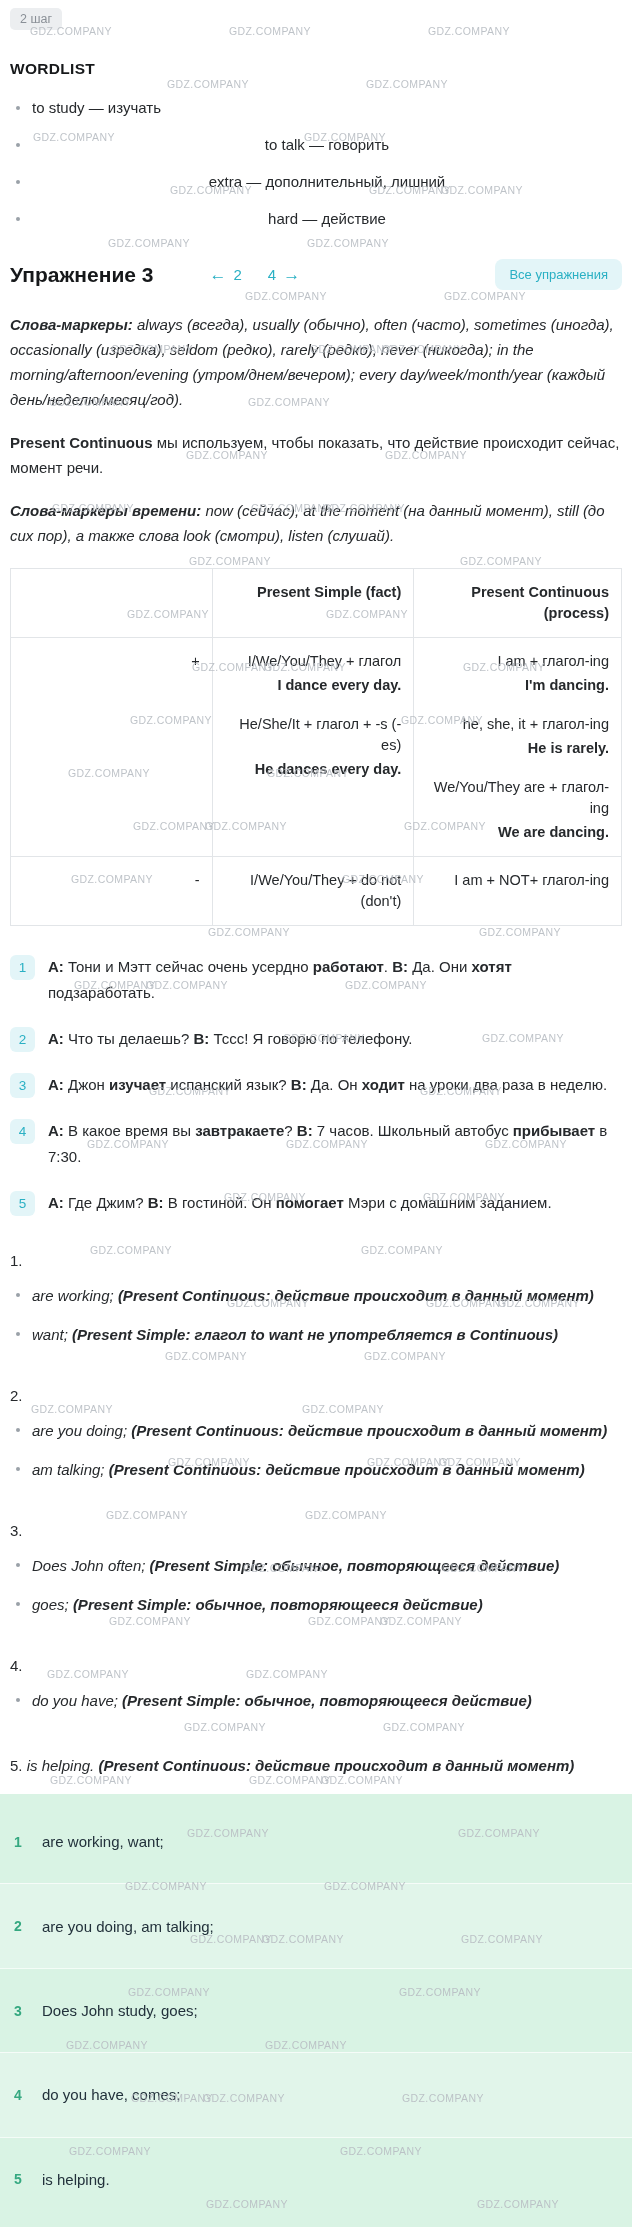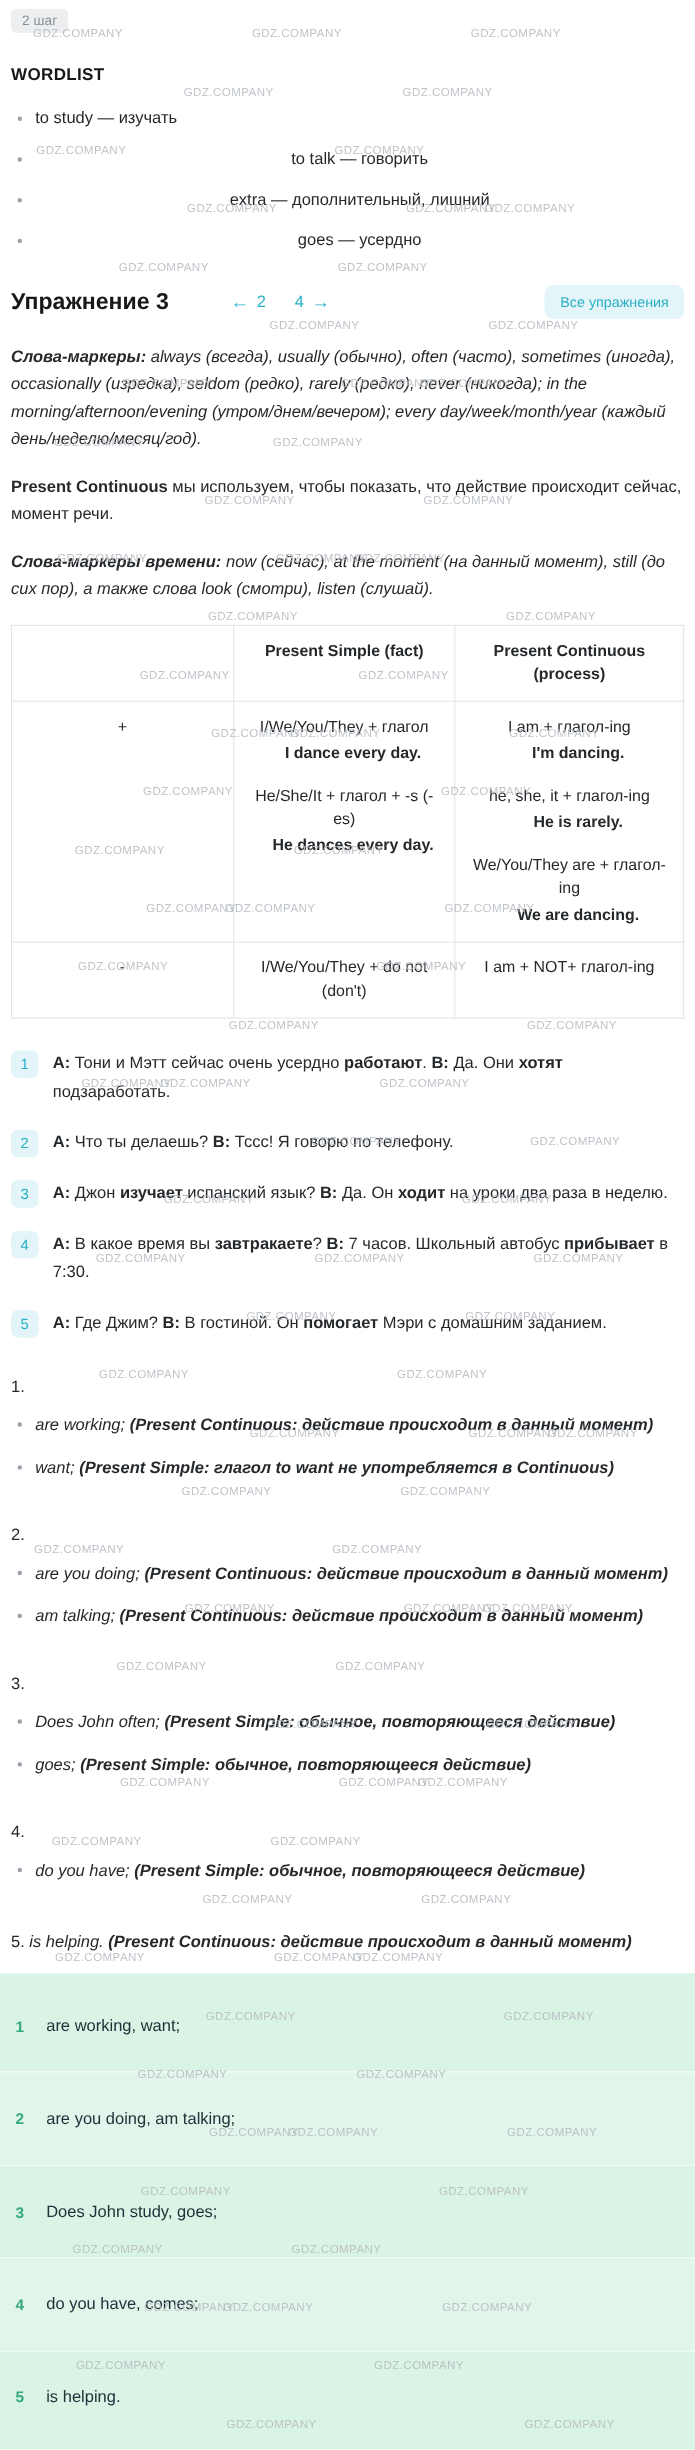--- a/index.html
+++ b/index.html
@@ -30,21 +30,21 @@
   .nav-num { color: var(--accent, #2ab0c4); font-size: 15px; }
   .all-ex { margin-left: auto; border: none; background: var(--accent_bg, #e3f5f8); color: var(--accent, #2ab0c4); font-size: 13px; padding: 8px 14px; border-radius: 8px; font-family: inherit; cursor: pointer; }
 
   .para { margin-top: 18px; line-height: 25px; }
   .para.first { margin-top: 22px; }
   .i { font-style: italic; }
   .b { font-weight: bold; text-align: center; }
   .bi { font-weight: bold; font-style: italic; }
 
   .grammar-table { width: 100%; border-collapse: collapse; margin-top: 20px; table-layout: fixed; }
-  .grammar-table th, .grammar-table td { border: 1px solid #e2e5e8; vertical-align: top; text-align: center; padding: 13px 12px; }
+  .grammar-table th, .grammar-table td { border: 1px solid #e2e5e8; vertical-align: top; text-align: right; padding: 13px 12px; }
   .grammar-table th { font-weight: bold; font-size: 14.5px; line-height: 21px; }
   .grammar-table td { font-size: 14.5px; line-height: 21px; }
   .sign-cell { font-size: 16px; color: #26292c; }
   .tbl-block + .tbl-block { margin-top: 18px; }
   .tbl-example { font-weight: bold; margin-top: 3px; margin-left: 16px; }
 
   .sentences { margin-top: 28px; }
   .sentence { display: flex; align-items: flex-start; }
   .sentence + .sentence { margin-top: 20px; }
   .num-badge { flex: 0 0 auto; width: 25px; height: 25px; border-radius: 6px; background: var(--accent_bg, #e3f5f8); color: var(--accent, #2ab0c4); font-size: 13.5px; display: flex; align-items: center; justify-content: center; margin-right: 13px; margin-top: 1px; }
@@ -173,21 +173,21 @@
 
 <div class="main">
 
   <div class="step-badge">2 шаг</div>
 
   <h2 class="wordlist-title">WORDLIST</h2>
   <ul class="wordlist">
     <li class="wl-item"><span class="dot"></span><span>to study — изучать</span></li>
     <li class="wl-item"><span class="dot"></span><span>to talk — говорить</span></li>
     <li class="wl-item"><span class="dot"></span><span>extra — дополнительный, лишний</span></li>
-    <li class="wl-item"><span class="dot"></span><span>goes — усердно</span></li>
+    <li class="wl-item"><span class="dot"></span><span>hard — действие</span></li>
   </ul>
 
   <div class="ex-header">
     <h1 class="ex-title">Упражнение 3</h1>
     <div class="ex-nav">
       <span class="nav-group">
         <span class="nav-arrow">←</span>
         <span class="nav-num">2</span>
       </span>
       <span class="nav-group">

